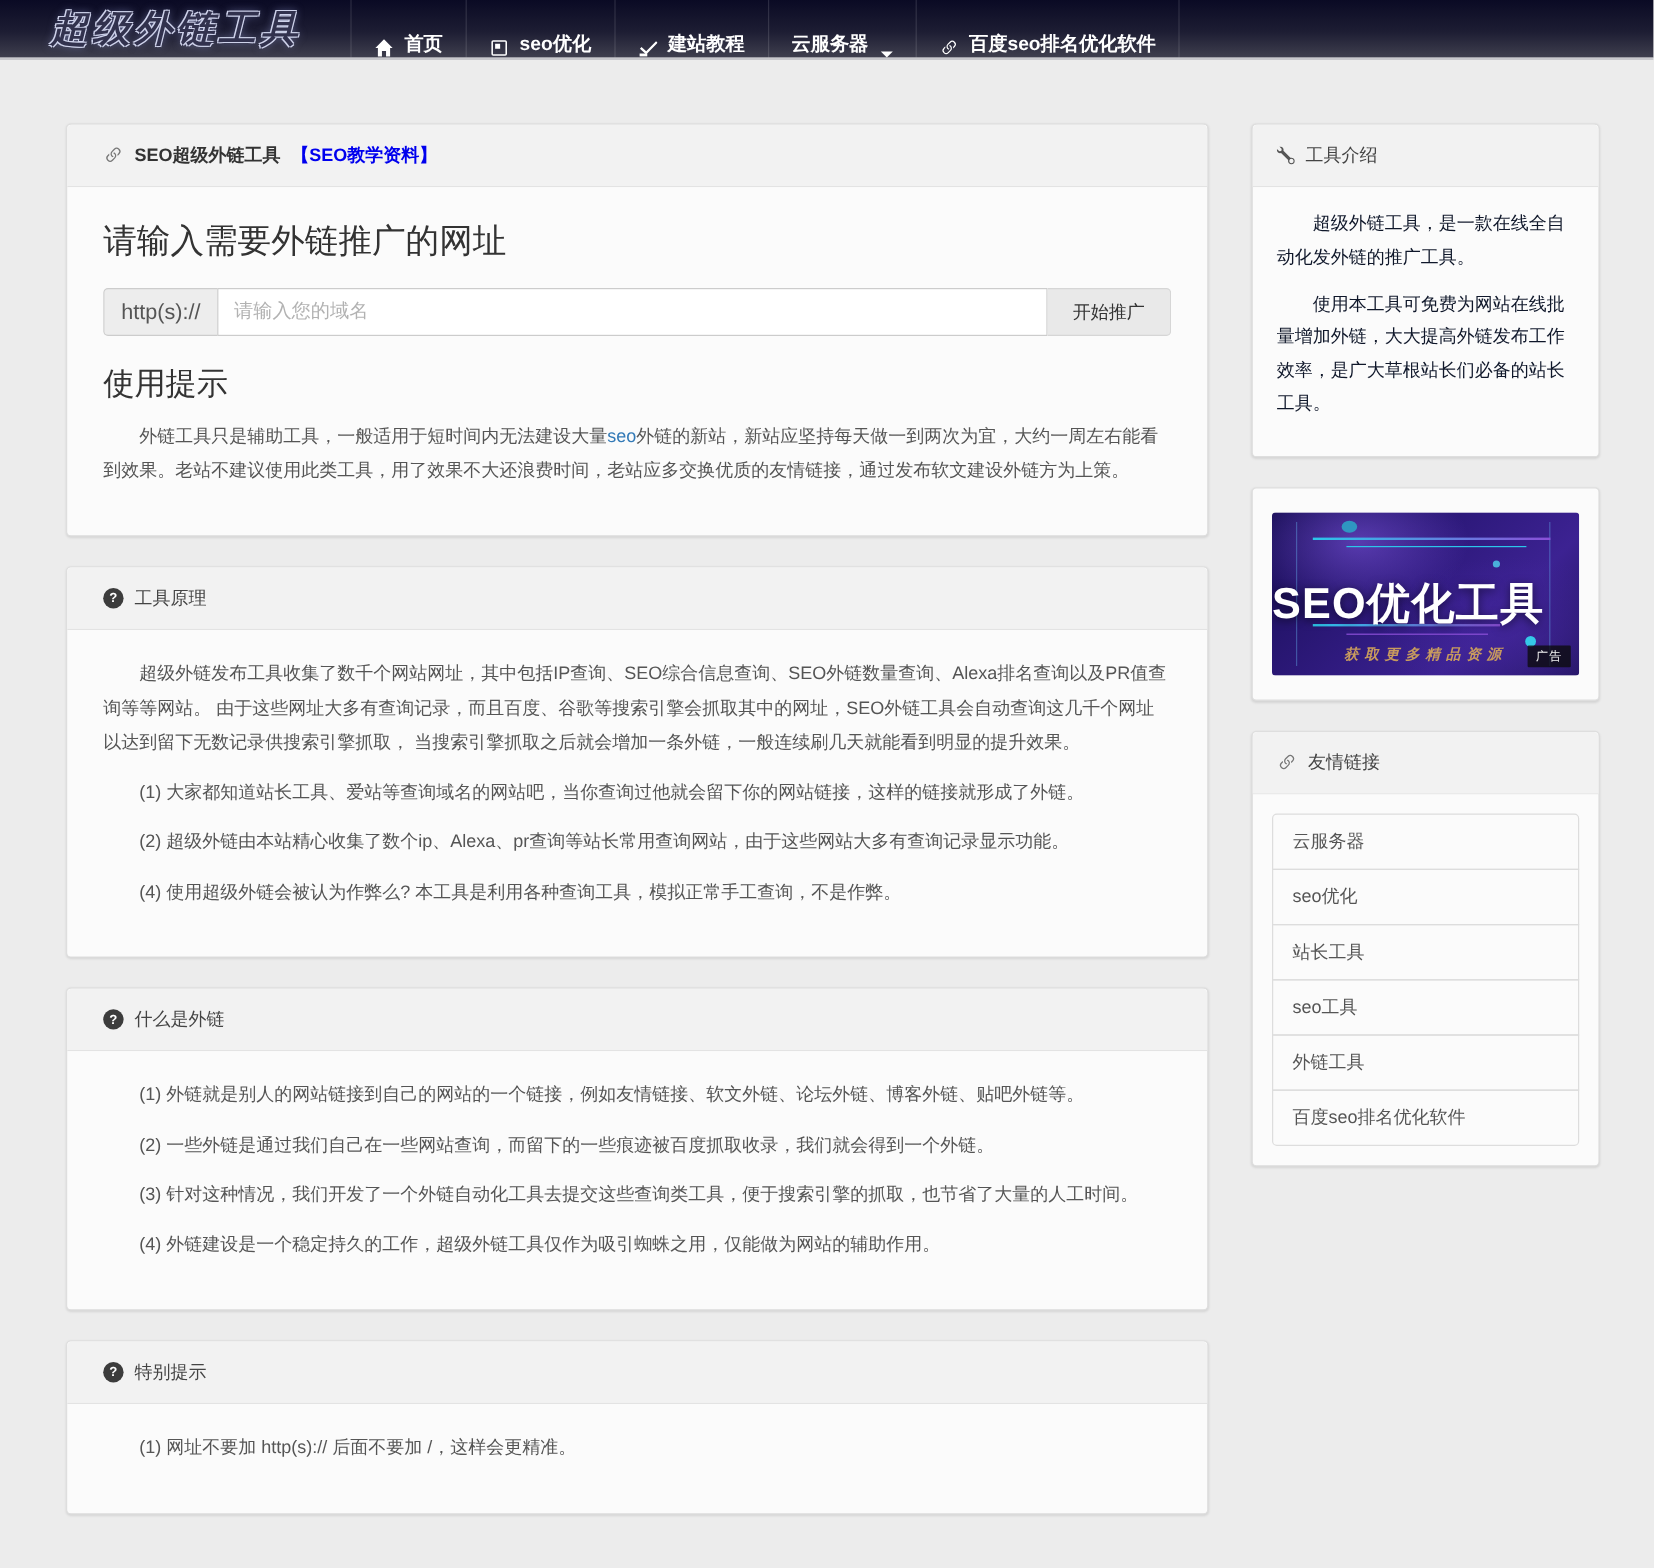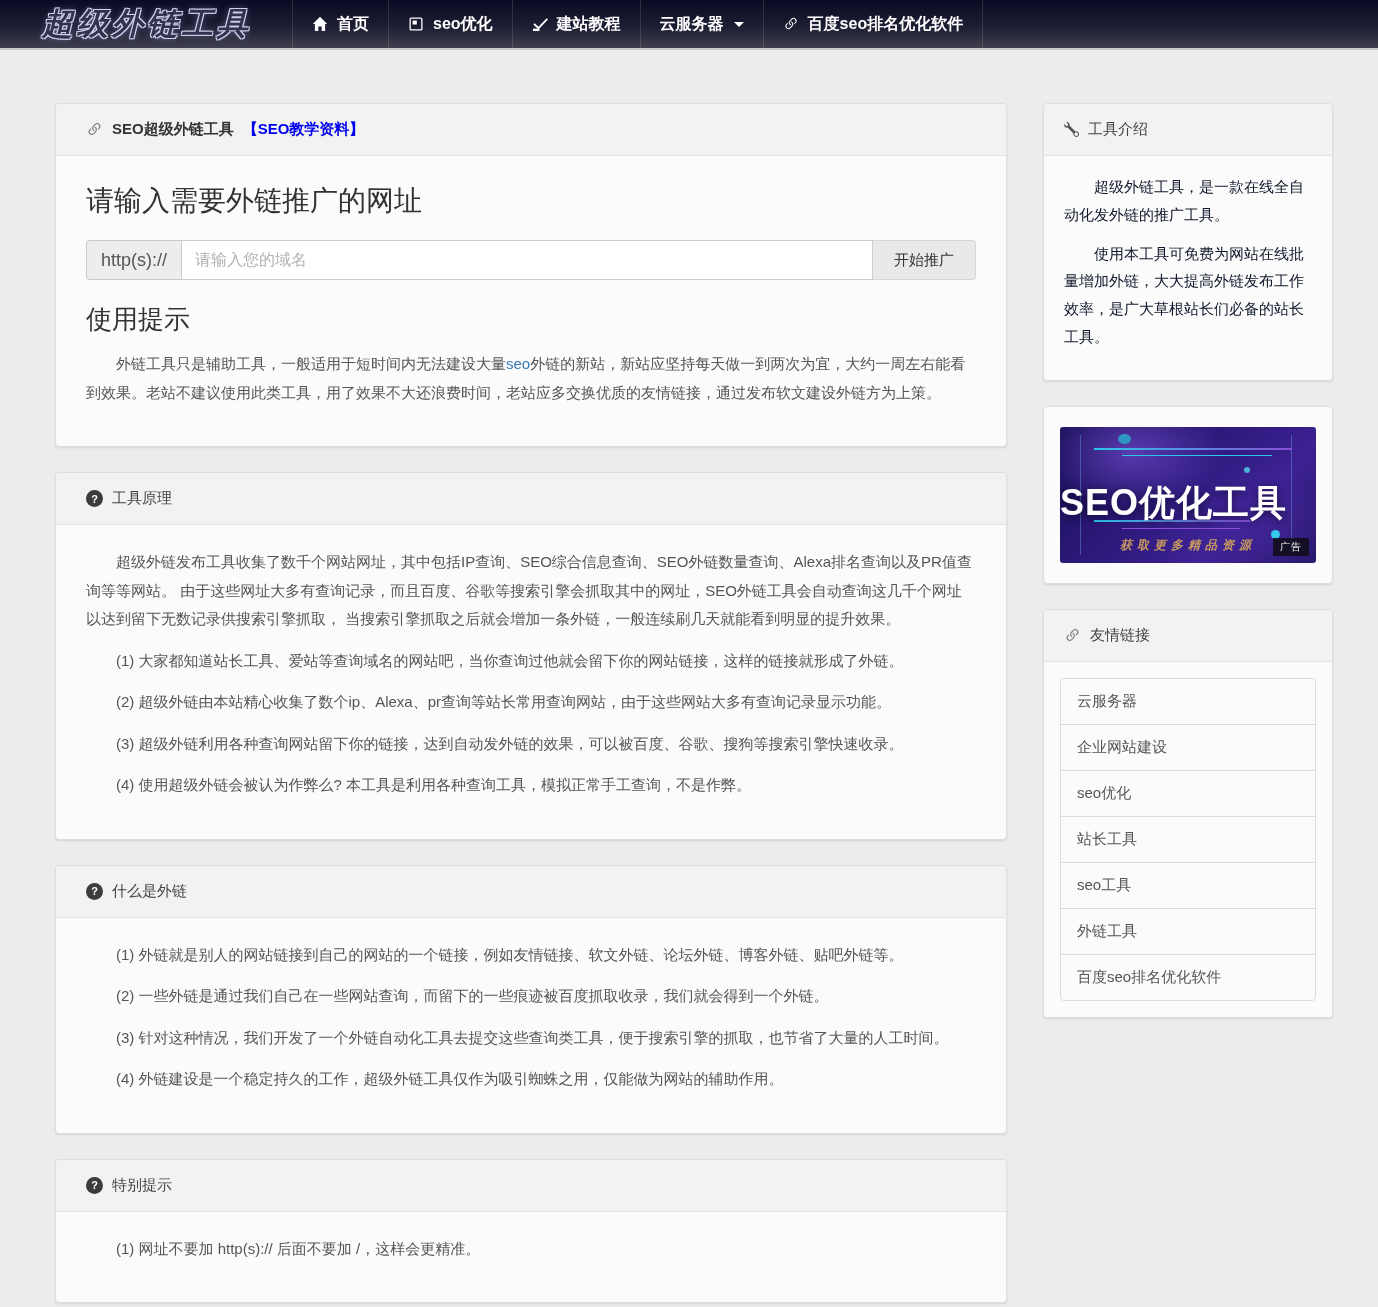--- a/index.html
+++ b/index.html
@@ -23,21 +23,21 @@
     border-bottom:2px solid #c8c8cc;
   }
   .brand{
     align-self:center; margin-left:42px; font-size:31px; font-weight:bold;
     letter-spacing:4px; color:#32324e; cursor:pointer;
     text-shadow:-1px -1px 0 #ced2ea,1px -1px 0 #ced2ea,-1px 1px 0 #ced2ea,1px 1px 0 #ced2ea,0 0 7px rgba(160,170,230,.55);
     font-style:italic;
   }
   .nav-items{display:flex; margin-left:40px; align-items:stretch}
   .nav-item{
-    display:flex; align-items:center; gap:9px; padding:0 19px;
+    display:flex; align-items:flex-end; gap:9px; padding:0 19px;
     color:#fff; font-size:16px; font-weight:bold; text-decoration:none;
     border-left:1px solid rgba(255,255,255,.13); cursor:pointer;
   }
   .nav-item:last-child{border-right:1px solid rgba(255,255,255,.13)}
   .nav-icon{display:inline-flex}
   .nav-icon svg{width:16px;height:16px;display:block;fill:#fff}
   .caret{
     display:inline-block; width:0; height:0; margin-left:1px;
     border-top:5px solid #fff; border-left:5px solid transparent; border-right:5px solid transparent;
   }
@@ -217,21 +217,20 @@
 
     <section class="card">
       <header class="card-header">
         <span class="qicon">?</span>
         <span>工具原理</span>
       </header>
       <div class="card-body">
         <p class="body-text indent">超级外链发布工具收集了数千个网站网址，其中包括IP查询、SEO综合信息查询、SEO外链数量查询、Alexa排名查询以及PR值查询等等网站。 由于这些网址大多有查询记录，而且百度、谷歌等搜索引擎会抓取其中的网址，SEO外链工具会自动查询这几千个网址以达到留下无数记录供搜索引擎抓取， 当搜索引擎抓取之后就会增加一条外链，一般连续刷几天就能看到明显的提升效果。</p>
         <p class="body-text indent">(1) 大家都知道站长工具、爱站等查询域名的网站吧，当你查询过他就会留下你的网站链接，这样的链接就形成了外链。</p>
         <p class="body-text indent">(2) 超级外链由本站精心收集了数个ip、Alexa、pr查询等站长常用查询网站，由于这些网站大多有查询记录显示功能。</p>
-        <p class="body-text indent">(3) 超级外链利用各种查询网站留下你的链接，达到自动发外链的效果，可以被百度、谷歌、搜狗等搜索引擎快速收录。</p>
         <p class="body-text indent">(4) 使用超级外链会被认为作弊么? 本工具是利用各种查询工具，模拟正常手工查询，不是作弊。</p>
       </div>
     </section>
 
     <section class="card">
       <header class="card-header">
         <span class="qicon">?</span>
         <span>什么是外链</span>
       </header>
       <div class="card-body">
@@ -294,21 +293,20 @@
           <svg viewBox="0 0 16 16" fill="#777">
               <path d="M4.715 6.542 3.343 7.914a3 3 0 1 0 4.243 4.243l1.828-1.829A3 3 0 0 0 8.586 5.5L8 6.086a1 1 0 0 0-.154.199 2 2 0 0 1 .861 3.337L6.88 11.45a2 2 0 1 1-2.83-2.83l.793-.792a4 4 0 0 1-.128-1.287z"></path>
               <path d="M6.586 4.672A3 3 0 0 0 7.414 9.5l.775-.776a2 2 0 0 1-.896-3.346L9.12 3.55a2 2 0 1 1 2.83 2.83l-.793.792c.112.42.155.855.128 1.287l1.372-1.372a3 3 0 1 0-4.243-4.243z"></path>
             </svg>
         </span>
         <span>友情链接</span>
       </header>
       <div class="links-body">
         <ul class="link-list">
           <li>云服务器</li>
-          <li>企业网站建设</li>
           <li>seo优化</li>
           <li>站长工具</li>
           <li>seo工具</li>
           <li>外链工具</li>
           <li>百度seo排名优化软件</li>
         </ul>
       </div>
     </section>
   </aside>
 </div>

